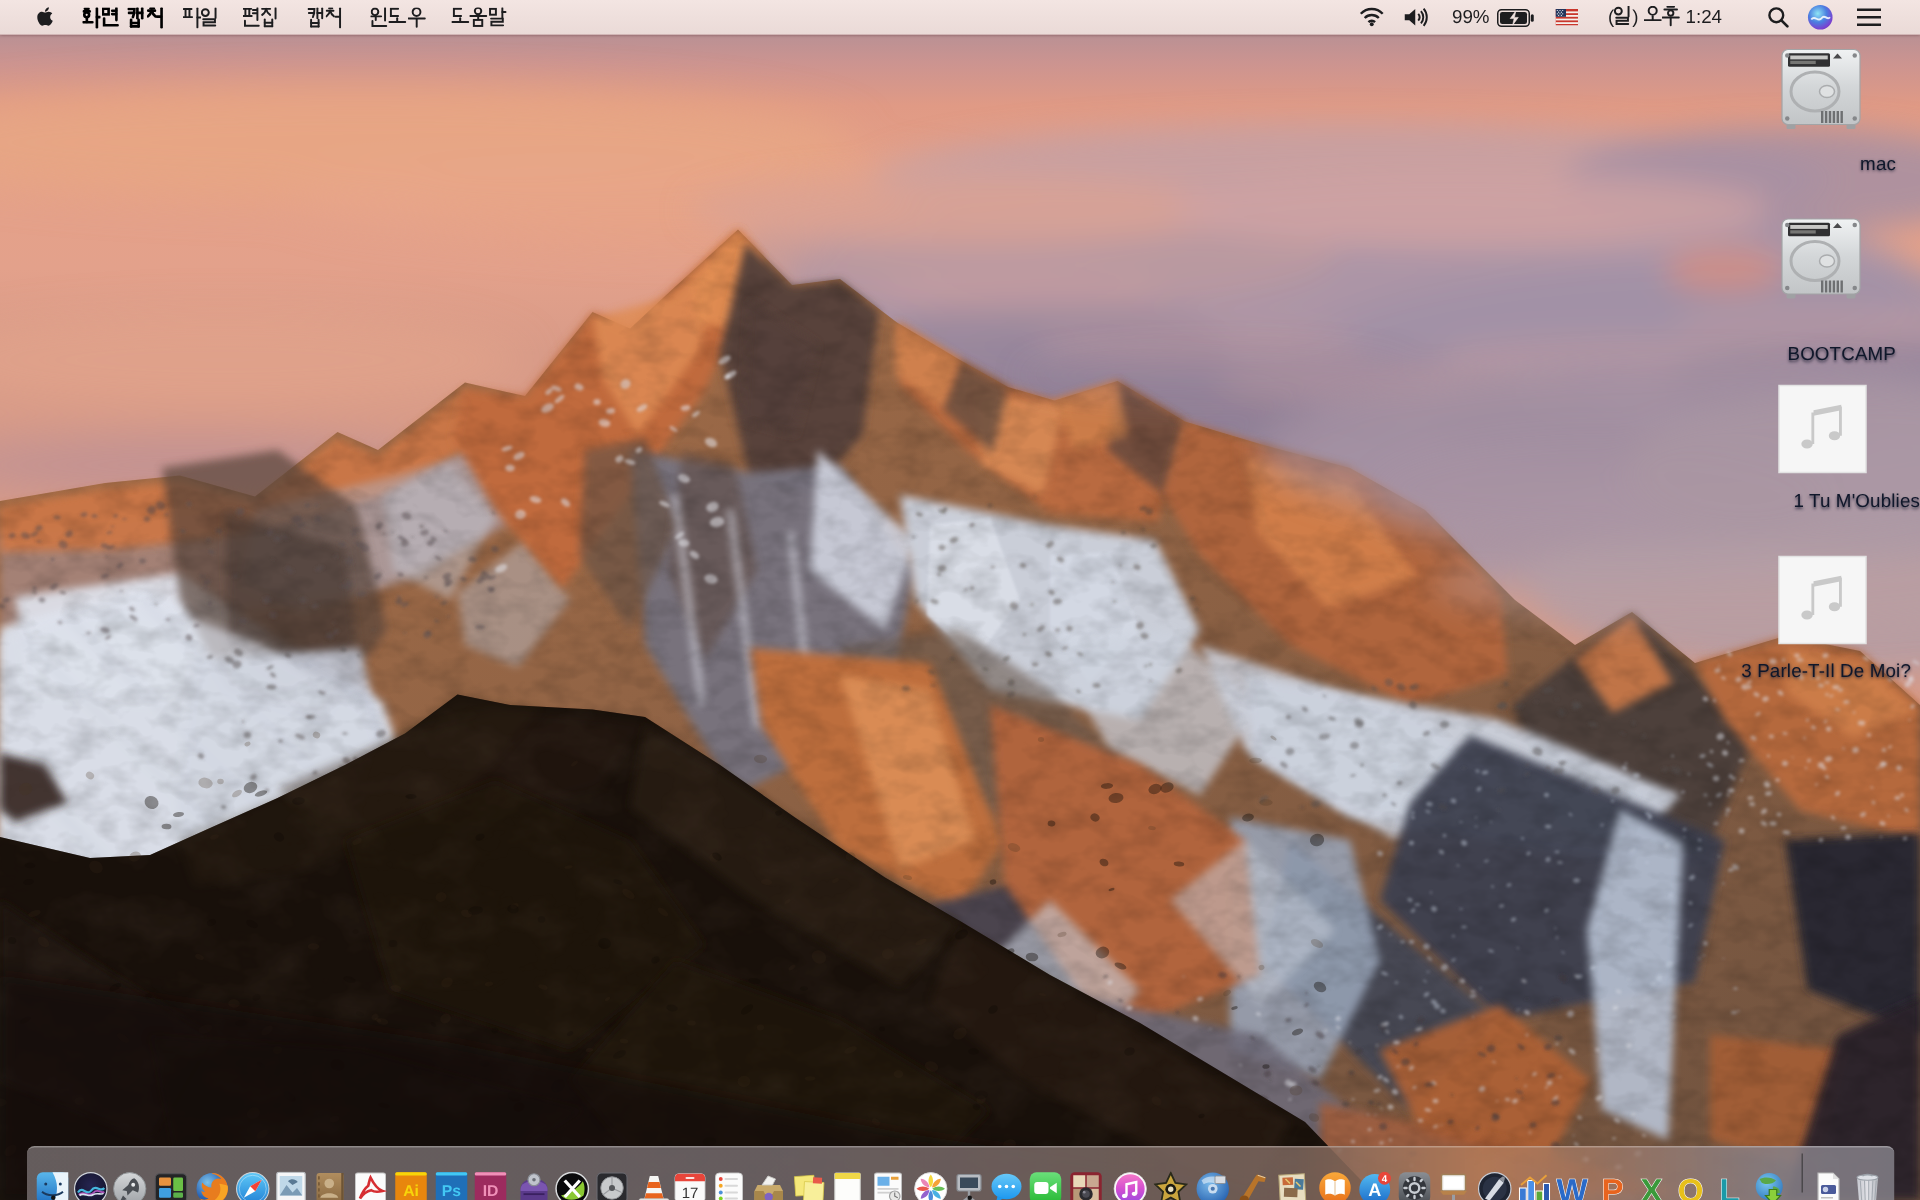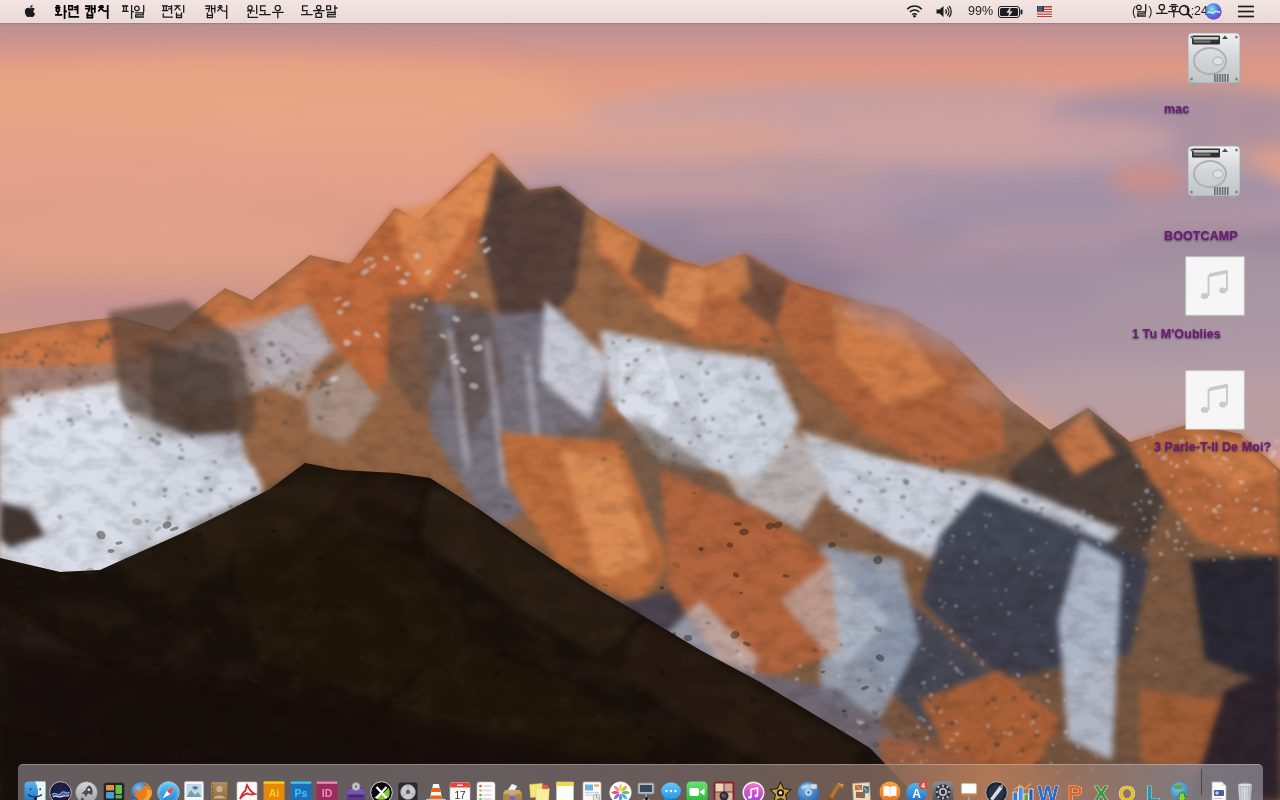--- a/index.html
+++ b/index.html
@@ -1,18 +1,18 @@
 <!DOCTYPE html>
 <html><head><meta charset="utf-8">
 <style>
 html,body{margin:0;padding:0;width:1280px;height:800px;overflow:hidden;font-family:"Liberation Sans",sans-serif;}
 #desk{position:relative;width:1280px;height:800px;background:#c9a4a0;overflow:hidden;padding-left:48px;}
 #wall{position:absolute;left:0;top:0;width:1280px;height:800px;}
 #menubar{position:absolute;left:0;top:0;width:1280px;height:23px;background:linear-gradient(#f3e5e2,#eadad7);box-shadow:0 0 2px rgba(80,40,40,.55);display:flex;align-items:center;z-index:30;}
-.lbl{position:absolute;color:#701a75;font-weight:bold;font-size:12.5px;text-align:left;text-shadow:0 1px 2px rgba(40,40,60,.85);z-index:5;letter-spacing:.1px;line-height:14px;}
+.lbl{position:absolute;color:#0f172a;font-weight:normal;font-size:12.5px;text-align:right;text-shadow:0 1px 2px rgba(40,40,60,.85);z-index:5;letter-spacing:.1px;line-height:14px;}
 #dock{position:absolute;left:18px;top:764px;width:1245px;height:36px;border-radius:5px 5px 0 0;background:linear-gradient(90deg,rgba(112,104,104,.88) 0%,rgba(114,105,107,.87) 40%,rgba(126,104,95,.85) 68%,rgba(180,124,90,.83) 78%,rgba(158,119,100,.81) 84%,rgba(134,128,136,.86) 94%,rgba(130,126,134,.87) 100%);border-top:1px solid rgba(255,255,255,.28);z-index:40;}
 .di{position:absolute;top:16px;width:42px;height:22px;}
 .dot{position:absolute;top:31.5px;width:3px;height:3px;border-radius:50%;background:#151515;}
 </style></head>
 <body>
 <div id="desk">
 <svg id="wall" viewBox="0 0 1280 800" preserveAspectRatio="none">
 <defs>
 <linearGradient id="sky" x1="0" y1="0" x2="0" y2="1">
  <stop offset="0.03" stop-color="#b18f96"></stop>
@@ -1363,21 +1363,21 @@
             <circle cx="2.1" cy="2.1" r="0.4"></circle>
             <circle cx="3.9" cy="2.1" r="0.4"></circle>
             <circle cx="1.2" cy="3.2" r="0.4"></circle>
             <circle cx="3" cy="3.2" r="0.4"></circle>
             <circle cx="4.8" cy="3.2" r="0.4"></circle>
             <circle cx="2.1" cy="4.2" r="0.4"></circle>
             <circle cx="3.9" cy="4.2" r="0.4"></circle>
           </g>
         </svg>
       </div>
-      <div style="position:absolute;left:1132px;top:4px;display:flex;align-items:flex-end;height:14px;font-size:12.5px;color:#1d1d1f">(<span style="display:inline-flex;align-items:center;gap:0.2px">
+      <div style="position:absolute;left:1072px;top:4px;display:flex;align-items:flex-end;height:14px;font-size:12.5px;color:#1d1d1f">(<span style="display:inline-flex;align-items:center;gap:0.2px">
           <svg width="12.0" height="14.0" viewBox="0 0 12 14" style="display:block">
             <circle cx="2.9" cy="3.4" r="2.3" fill="none" stroke="#1d1d1f" stroke-width="1.3"></circle>
             <path d="M9.7,0.4 L9.7,7.0" fill="none" stroke="#1d1d1f" stroke-width="1.3" stroke-linecap="round"></path>
             <path d="M1.5,7.8 L9.3,7.8 L9.3,9.8 L1.7,9.8 L1.7,12.0 L9.5,12.0" fill="none" stroke="#1d1d1f" stroke-width="1.3" stroke-linecap="round"></path>
           </svg>
         </span>)&nbsp;<span style="display:inline-flex;align-items:center;gap:0.4px">
           <svg width="12.0" height="14.0" viewBox="0 0 12 14" style="display:block">
             <circle cx="5.8" cy="3.2" r="2.7" fill="none" stroke="#1d1d1f" stroke-width="1.3"></circle>
             <path d="M5.8,6.8 L5.8,9.2" fill="none" stroke="#1d1d1f" stroke-width="1.3" stroke-linecap="round"></path>
             <path d="M0.4,9.4 L11.2,9.4" fill="none" stroke="#1d1d1f" stroke-width="1.3" stroke-linecap="round"></path>
@@ -1496,21 +1496,21 @@
 <g fill="#c9c9c9">
           <path d="M22,18 L42,14 L42,36 L22,40 Z" fill="none"></path>
           <path d="M24,17.5 L42.5,13.8 L42.5,17.5 L24,21.2 Z"></path>
           <rect x="22.6" y="19" width="1.9" height="21"></rect>
           <rect x="41" y="15" width="1.9" height="19.5"></rect>
           <ellipse cx="19.7" cy="40" rx="3.8" ry="3"></ellipse>
           <ellipse cx="38" cy="34.5" rx="3.8" ry="3"></ellipse>
         </g>
 </svg>
     </div>
-    <div class="lbl" style="left:1132px;top:327px;width:120px">1 Tu M'Oublies</div>
+    <div class="lbl" style="left:1160px;top:327px;width:120px">1 Tu M'Oublies</div>
     <div style="position:absolute;left:1185px;top:370px;z-index:5">
       <svg width="60" height="60" viewBox="0 0 60 60" style="display:block">
 <rect x="1" y="1" width="58" height="58" fill="#f6f6f6" stroke="#e2e2e2" stroke-width="1"></rect>
 <g fill="#c9c9c9">
           <path d="M22,18 L42,14 L42,36 L22,40 Z" fill="none"></path>
           <path d="M24,17.5 L42.5,13.8 L42.5,17.5 L24,21.2 Z"></path>
           <rect x="22.6" y="19" width="1.9" height="21"></rect>
           <rect x="41" y="15" width="1.9" height="19.5"></rect>
           <ellipse cx="19.7" cy="40" rx="3.8" ry="3"></ellipse>
           <ellipse cx="38" cy="34.5" rx="3.8" ry="3"></ellipse>

